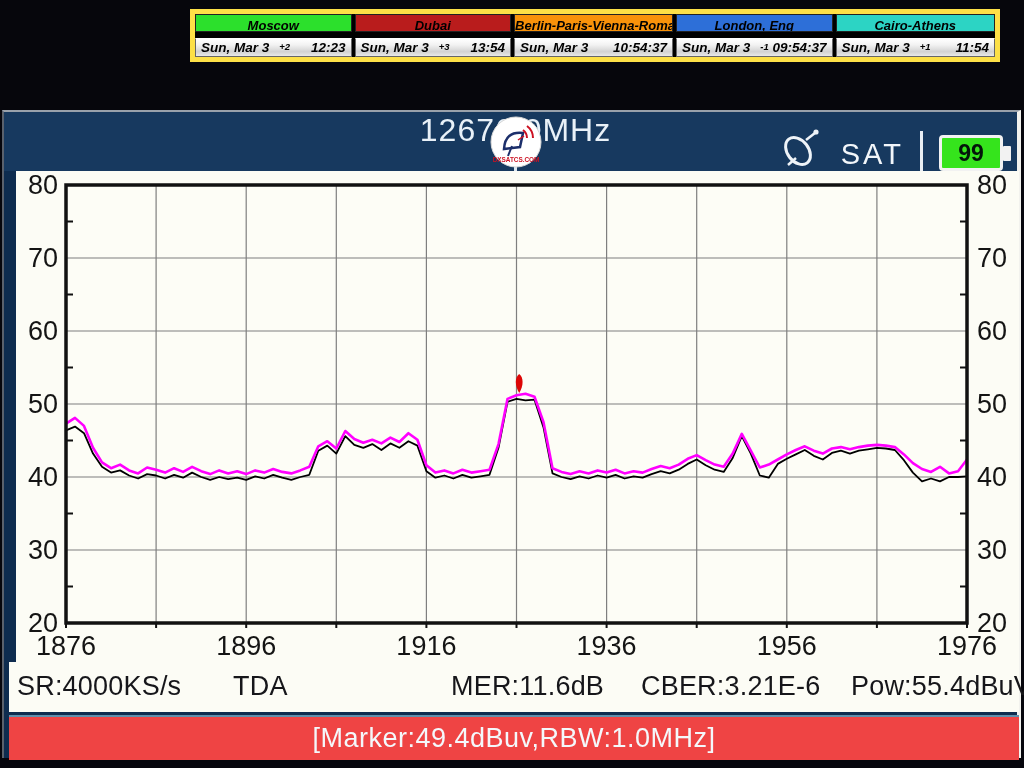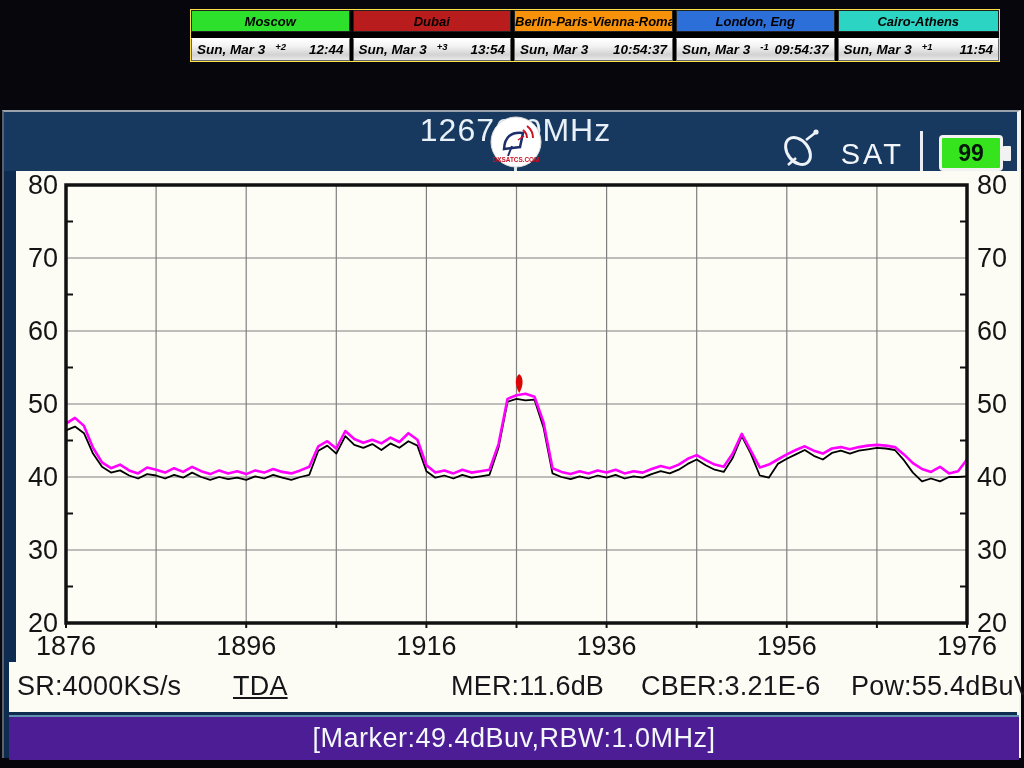--- a/index.html
+++ b/index.html
@@ -2,21 +2,21 @@
 <html><head>
 <meta charset="utf-8">
 <style>
   * { margin:0; padding:0; box-sizing:border-box; }
   html,body { width:1024px; height:768px; overflow:hidden; background:#06060c; }
   body { font-family:"Liberation Sans", sans-serif; position:relative; }
 
   
   .clock-table {
     position:absolute; left:190px; top:9px; width:810px; height:53px;
-    display:flex; background:#000; border:1px solid #fde047;
+    display:flex; background:#000; border:5px solid #fde047;
   }
   .clock-col { width:162px; display:flex; flex-direction:column; border-right:3px solid #000; }
   .clock-col:last-child { border-right:none; }
   .clock-city {
     height:24px; line-height:22px; text-align:center;
     font-style:italic; font-weight:bold; font-size:13px; color:#000;
     border:1px solid #222; white-space:nowrap; overflow:hidden;
   }
   .clock-time-row {
     height:26px; margin-top:6px;
@@ -51,42 +51,42 @@
              display:flex; align-items:center; justify-content:center; }
   .battery-level { color:#03140a; font-size:23px; font-weight:bold; }
   .battery-nub { position:absolute; right:-11px; top:8px; width:8px; height:15px; background:#f2f2f2; border-radius:1px; }
 
   .chart-area { position:absolute; left:12px; top:59px; width:1003px; height:491px; background:#fcfcf5; }
   .chart-area svg { display:block; }
 
   .info-row { position:absolute; left:5px; top:550px; width:1010px; height:50px; background:#fcfcf5; color:#16161a; }
   .info-row span { position:absolute; top:9px; font-size:27px; letter-spacing:0.2px; }
   .info-sr  { left:8px; }
-  .info-mode{ left:224px;text-decoration:underline; }
+  .info-mode{ left:224px; }
   .info-mer { left:424px;margin-left:18px; }
   .info-cber{ left:632px; }
   .info-pow { left:842px; }
 
   .marker-bar {
     position:absolute; left:5px; top:603px; width:1010px; height:45px;
-    background:#4c1d95; border-top:2px solid #5f90ad;
+    background:#ef4444; border-top:2px solid #5f90ad;
     display:flex; align-items:center; justify-content:center;
   }
   .marker-text { color:#f4f8fb; font-size:27px; letter-spacing:0.5px; }
 </style>
 </head>
 <body>
 
 <div class="clock-table">
   <div class="clock-col">
     <div class="clock-city" style="background: rgb(44, 224, 44);">Moscow</div>
     <div class="clock-time-row">
       <span class="clock-date">Sun, Mar 3</span>
       <span class="clock-offset">+2</span>
-      <span class="clock-time">12:44</span>
+      <span class="clock-time">12:23</span>
     </div>
   </div>
   <div class="clock-col">
     <div class="clock-city" style="background: #b91c1c;">Dubai</div>
     <div class="clock-time-row">
       <span class="clock-date">Sun, Mar 3</span>
       <span class="clock-offset">+3</span>
       <span class="clock-time">13:54</span>
     </div>
   </div>

